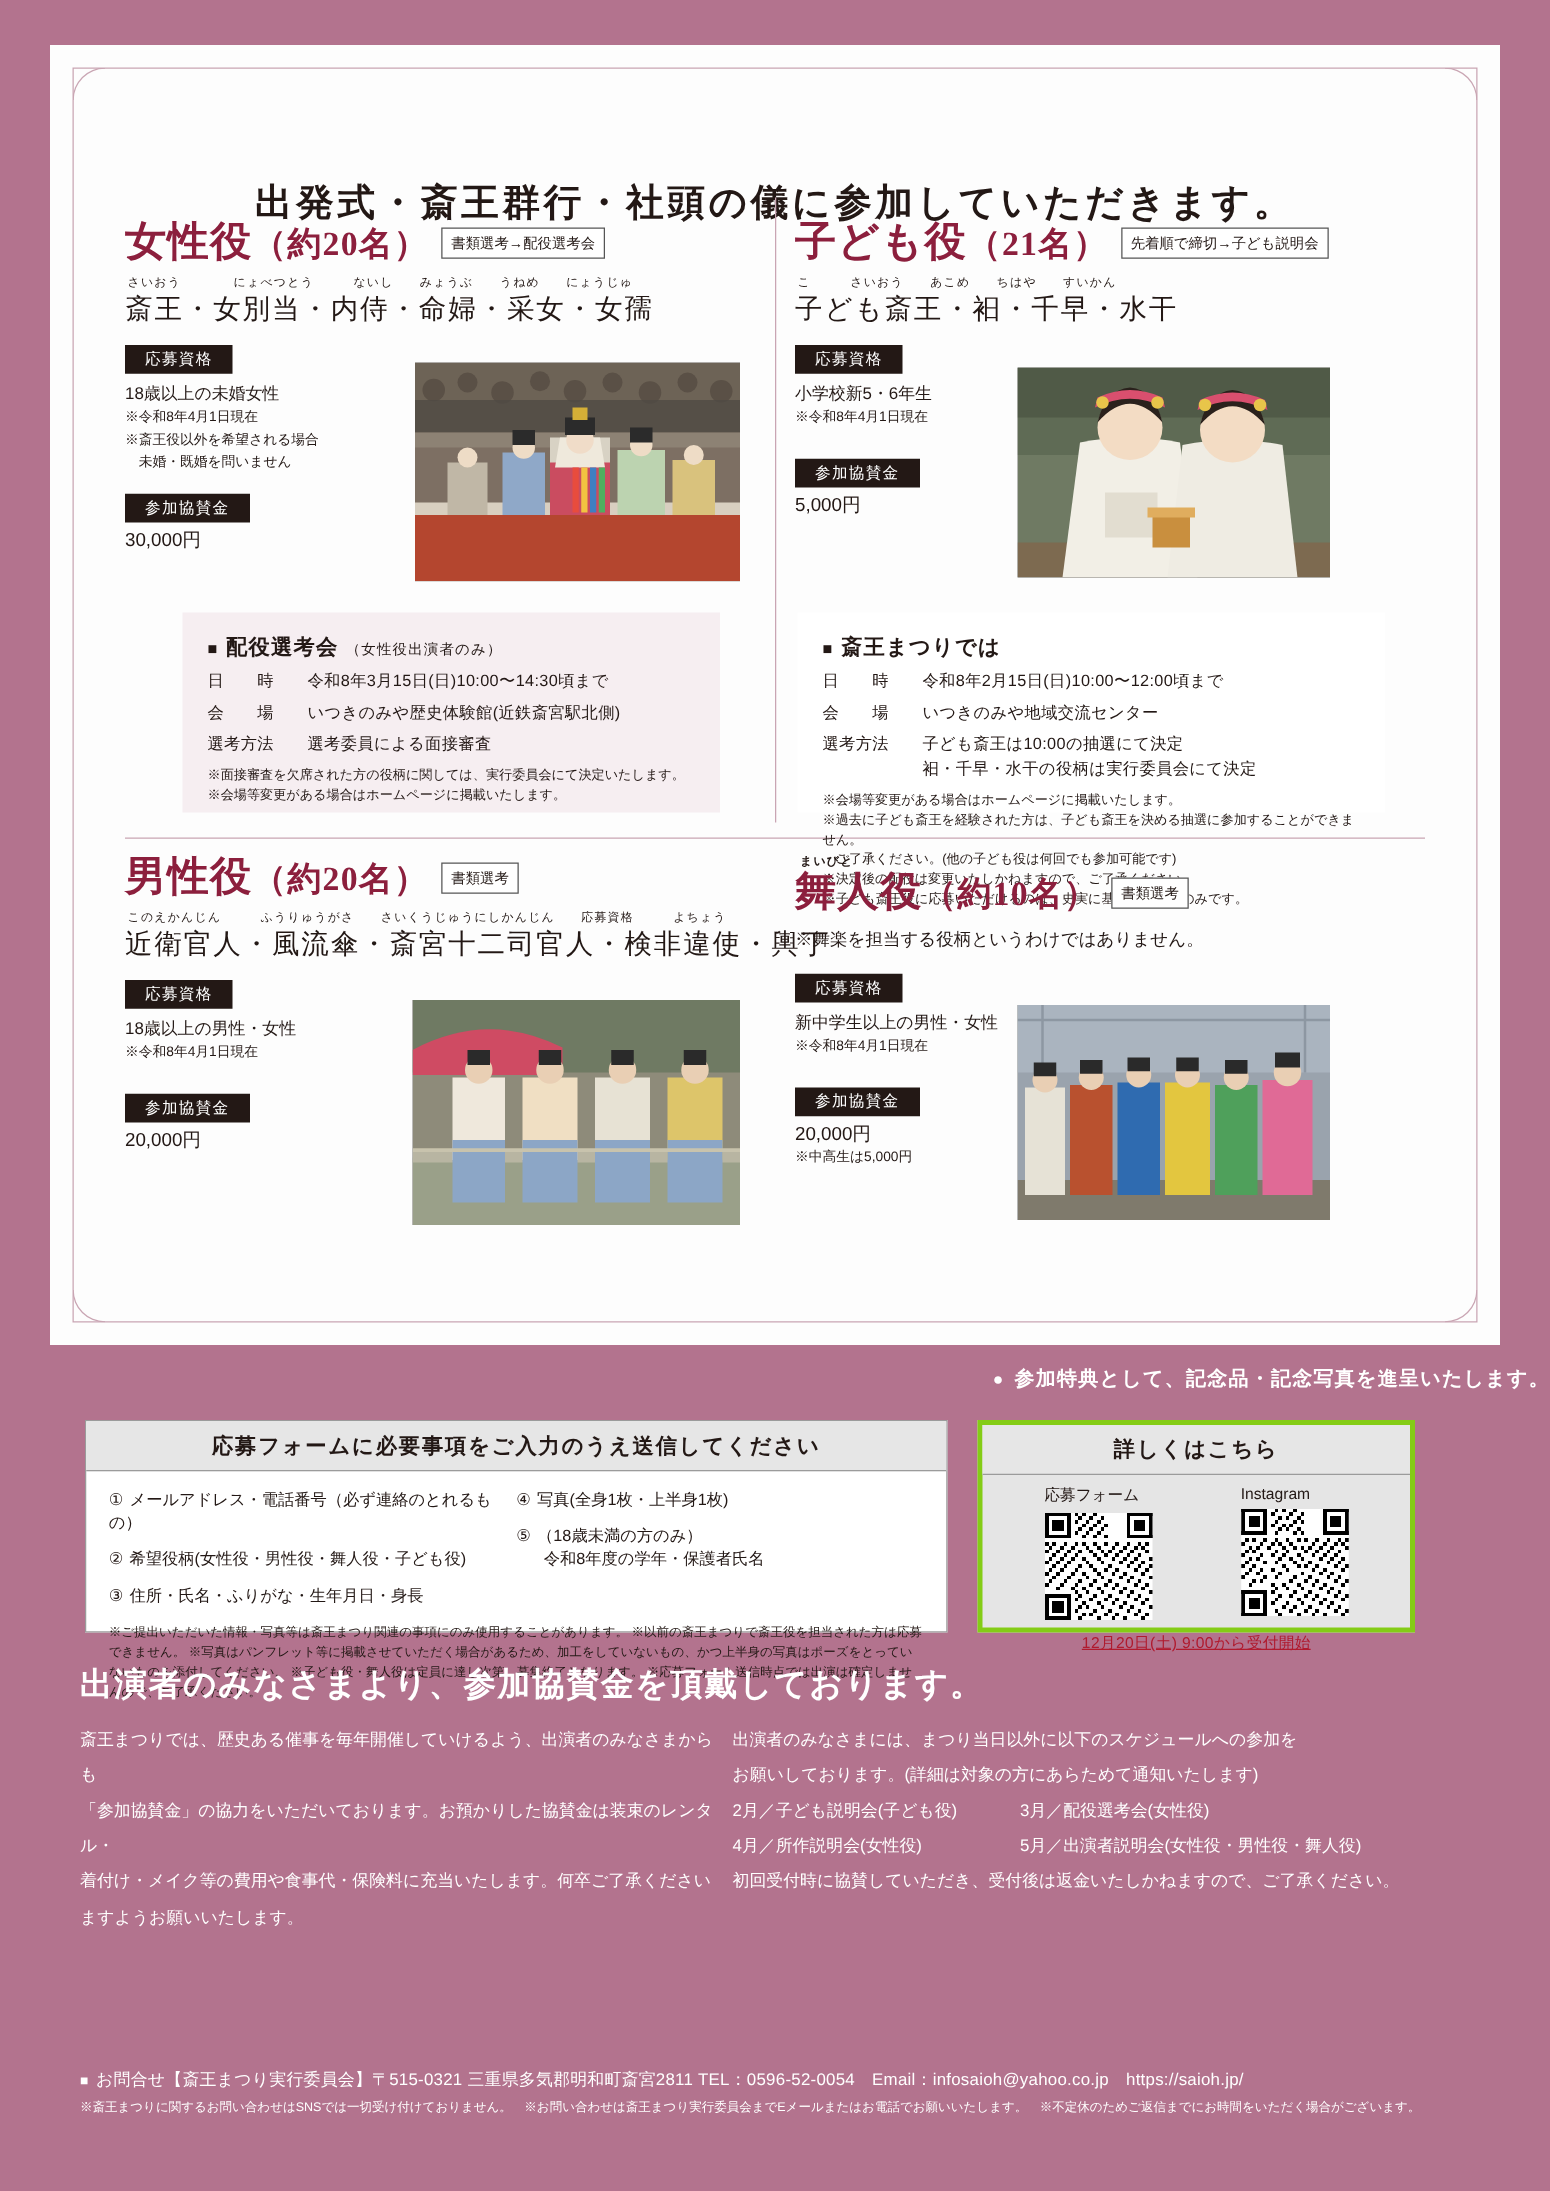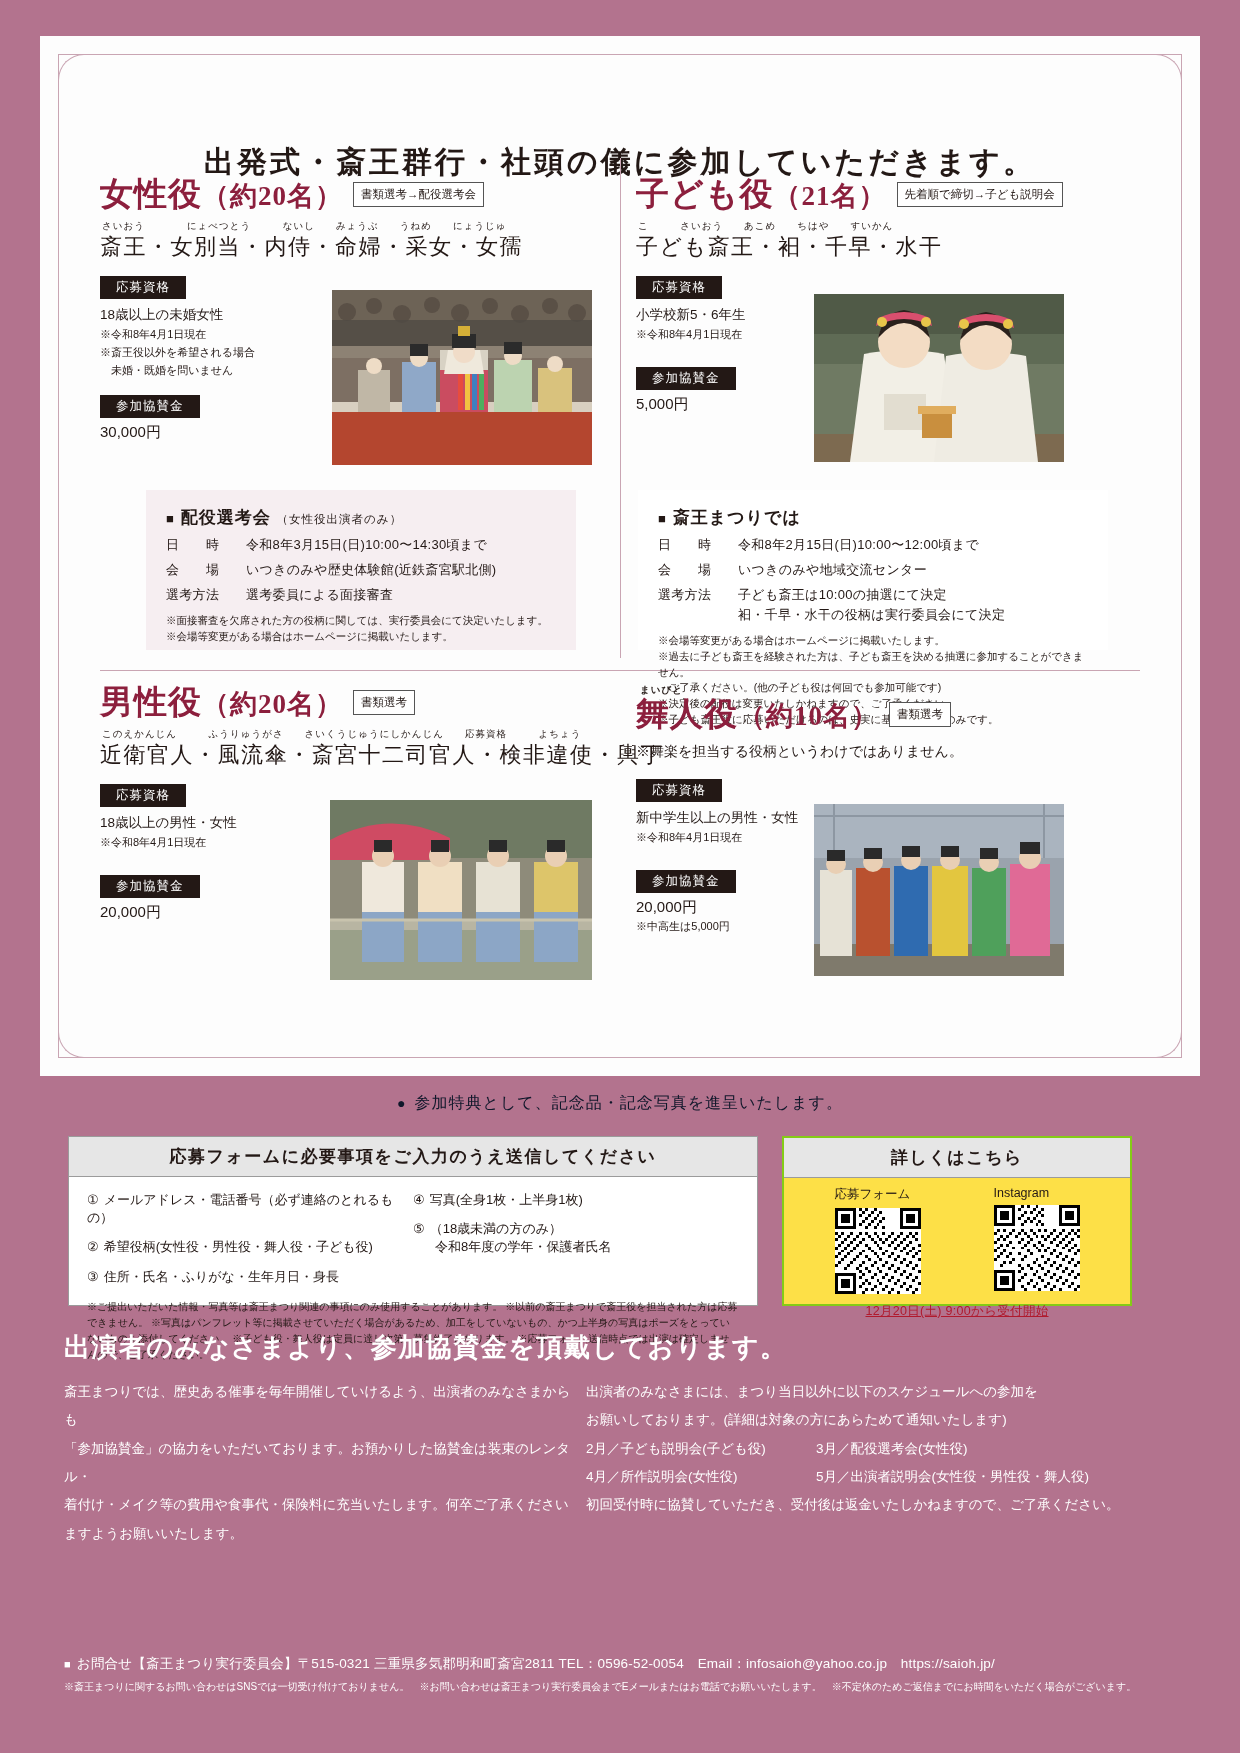--- a/index.html
+++ b/index.html
@@ -97,22 +97,22 @@
   .infobox.plain { background:#fff; }
   .info-title { font-size:17px; font-weight:bold; letter-spacing:1px; }
   .info-title .sq { font-size:13px; margin-right:6px; }
   .info-title .small { font-size:11.5px; font-weight:normal; }
   .info-row { font-size:13px; margin-top:7px; letter-spacing:0.3px; }
   .info-row .lbl { display:inline-block; width:80px; }
   .info-fine { font-size:10.5px; line-height:1.5; margin-top:9px; }
 
   
   .benefit {
-    position:absolute; left:0; top:1093px; width:1240px; text-align:center;
-    font-size:16px; font-weight:normal; color:#0f172a; letter-spacing:1px;
+    position:absolute; left:0; top:1093px; width:1240px; text-align:right;
+    font-size:16px; font-weight:bold; color:#ffffff; letter-spacing:1px;
   }
   .benefit .dot { font-size:14px; margin-right:8px; }
 
   
   .formbox {
     position:absolute; left:68px; top:1136px; width:690px; height:170px;
     background:#fff; border:1px solid #9b9b9b;
   }
   .formbox-head {
     background:#e6e6e6; text-align:center; font-size:17px; font-weight:bold;
@@ -121,21 +121,21 @@
   .form-cols { display:flex; padding:14px 18px 0 18px; }
   .form-col { width:50%; }
   .form-item { font-size:13px; margin-bottom:11px; line-height:1.4; }
   .form-item .ci { margin-right:5px; }
   .form-sub { margin-left:22px; }
   .form-fine { font-size:10px; line-height:1.6; padding:2px 18px 0 18px; }
 
   
   .qrbox {
     position:absolute; left:782px; top:1136px; width:350px; height:170px;
-    background:#fde047; border:2px solid #84cc16;
+    background:#e5e5e5; border:4px solid #84cc16;
   }
   .qrbox-head {
     background:#e6e6e6; text-align:center; font-size:17px; font-weight:bold;
     padding:8px 0; letter-spacing:1.5px; border-bottom:1px solid #9b9b9b;
   }
   .qr-cols { display:flex; justify-content:space-around; padding:8px 14px 0 14px; }
   .qr-cell { }
   .qr-label { font-size:12.5px; margin-bottom:5px; }
   .qr-img { width:86px; height:86px; }
   .qr-note {

